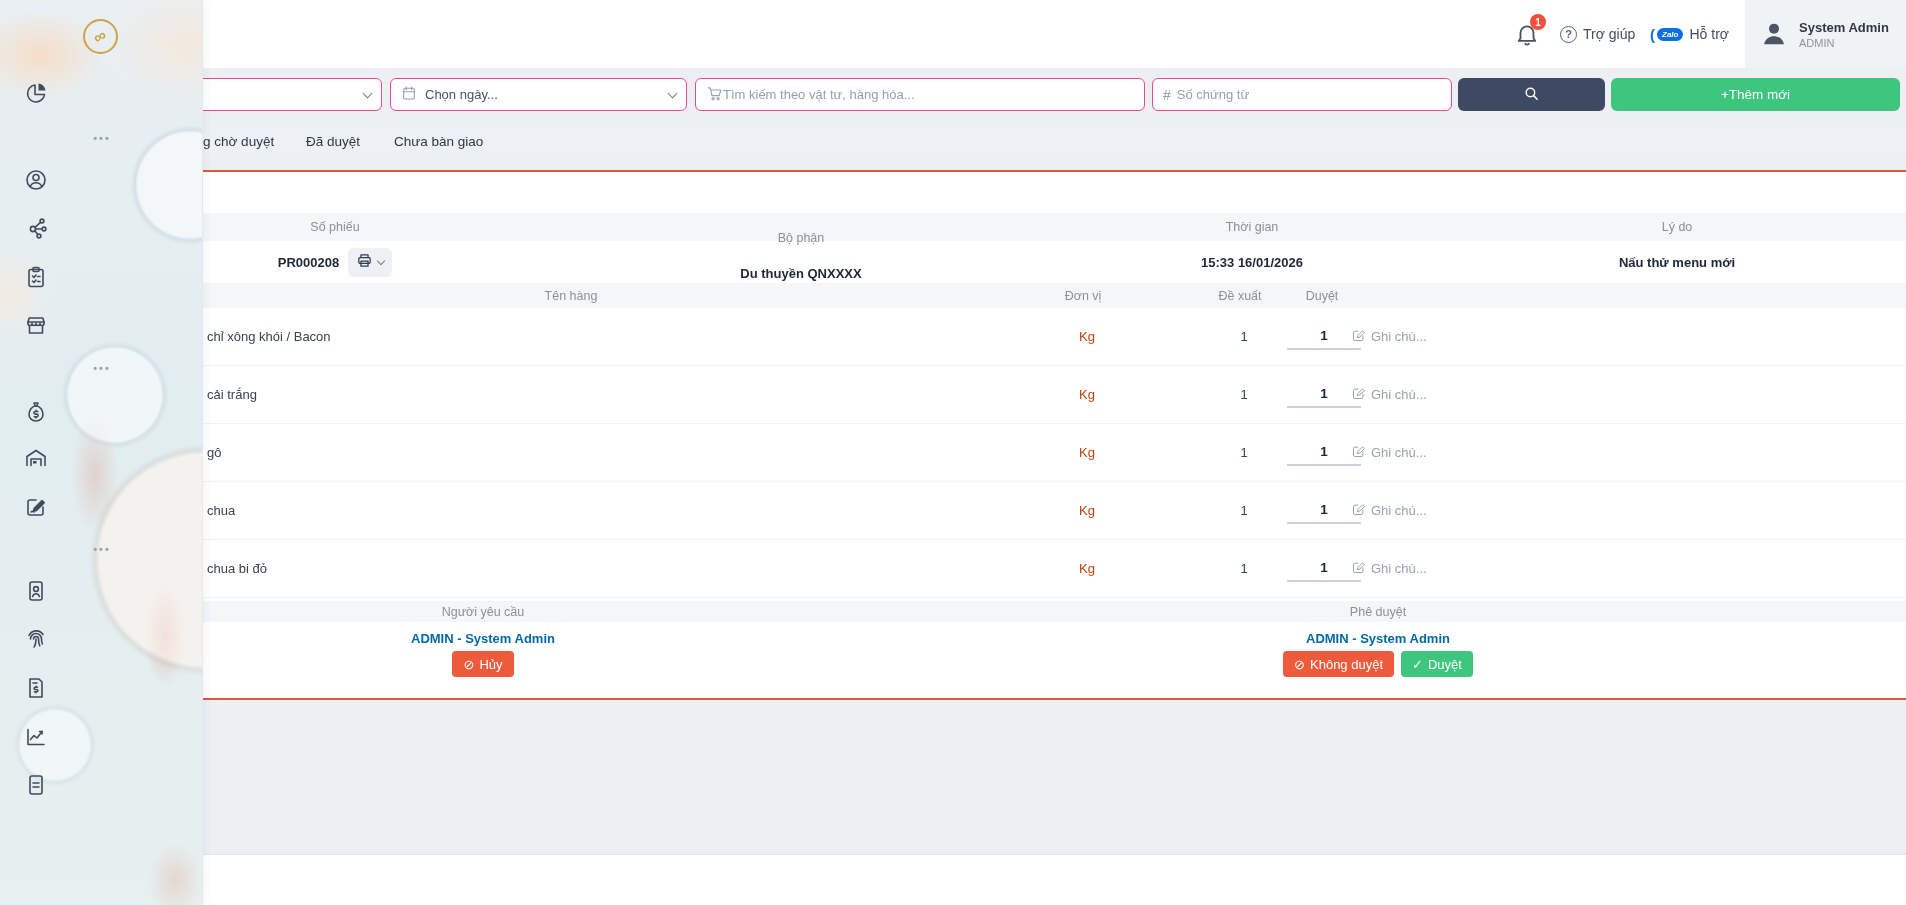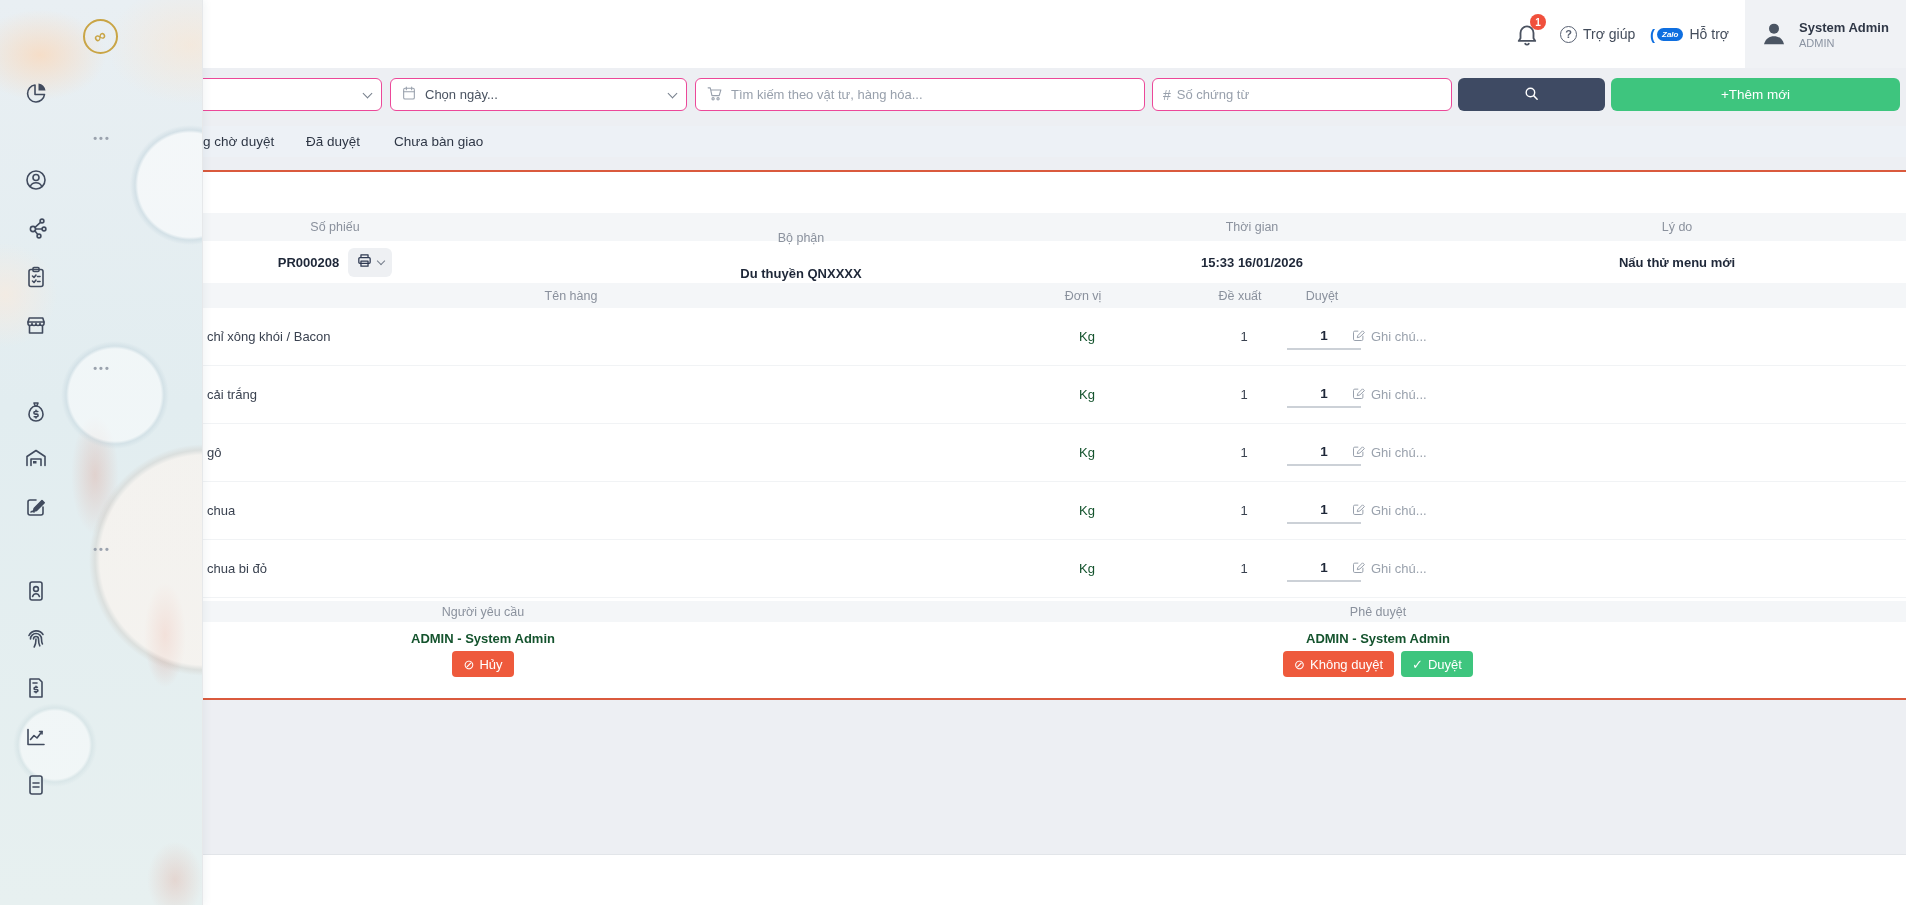--- a/index.html
+++ b/index.html
@@ -43,21 +43,21 @@
   .fld {
     position:absolute; top:10px; height:33px; background:#fff; border:1px solid #ec4899; border-radius:6px;
     display:flex; align-items:center; padding:0 10px; color:#4a5361; font-size:13px;
   }
   .chev { width:7px; height:7px; border-right:1.6px solid #767f8c; border-bottom:1.6px solid #767f8c; transform:rotate(45deg); margin-top:-3px; }
   .sel-status { left:150px; width:232px; justify-content:flex-end; }
   .sel-date  { left:390px; width:297px; gap:8px; }
   .sel-date .grow { flex:1; }
   input.txt { border:none; outline:none; width:100%; height:100%; font-size:13px; font-family:"Liberation Sans",sans-serif; color:#2f3746; background:transparent; }
   input.txt::placeholder { color:#98a0ac; }
-  .inp-search { left:695px; width:450px; gap:8px; }
+  .inp-search { left:695px; width:450px; }
   .inp-doc { left:1152px; width:300px; gap:6px; }
   .hash { color:#98a0ac; font-size:14px; }
   .btn-search {
     position:absolute; left:1458px; top:10px; width:147px; height:33px; border:none; border-radius:6px;
     background:var(--search_btn,#3e4a63); display:flex; align-items:center; justify-content:center; cursor:pointer;
   }
   .btn-add {
     position:absolute; left:1611px; top:10px; width:289px; height:33px; border:none; border-radius:6px;
     background:var(--success,#3ec57e); color:#fff; font-size:13.5px; font-family:"Liberation Sans",sans-serif;
     display:flex; align-items:center; justify-content:center; cursor:pointer;
@@ -83,35 +83,35 @@
     width:44px; height:29px; background:#eef0f3; border:none; border-radius:6px; cursor:pointer;
     display:flex; align-items:center; justify-content:center; gap:5px;
   }
   .print-btn .chev { width:6px; height:6px; }
   .band-items { top:111px; height:25px; }
   .ic-name { left:203px; width:736px; } .ic-unit { left:1033px; width:100px; }
   .ic-prop { left:1175px; width:130px; } .ic-appr { left:1272px; width:100px; }
 
   .item-row { position:absolute; left:4px; width:1906px; height:58px; border-bottom:1px solid #f1f3f5; }
   .item-name { position:absolute; left:203px; top:0; height:100%; display:flex; align-items:center; color:#3a4250; font-size:13px; }
-  .item-unit { position:absolute; left:1033px; width:100px; top:0; height:100%; display:flex; align-items:center; justify-content:center; color:#14532d; }
+  .item-unit { position:absolute; left:1033px; width:100px; top:0; height:100%; display:flex; align-items:center; justify-content:center; color:#c2410c; }
   .item-prop { position:absolute; left:1175px; width:130px; top:0; height:100%; display:flex; align-items:center; justify-content:center; color:#3a4250; }
   .approve-input {
     position:absolute; left:1283px; width:74px; top:14px; height:28px;
     border:none; border-bottom:2px solid #ccd1d7; background:transparent; text-align:center;
     font-weight:bold; font-size:13.5px; color:#1e2738; font-family:"Liberation Sans",sans-serif; outline:none;
   }
   .note-btn {
     position:absolute; left:1347px; top:0; height:100%; display:flex; align-items:center; gap:5px;
     color:#9aa2ad; font-size:13px; background:none; border:none; cursor:pointer; font-family:"Liberation Sans",sans-serif;
   }
 
   .band-people { top:429px; height:21px; }
   .pc-req { left:203px; width:560px; } .pc-appr { left:1078px; width:600px; }
-  .person-name { position:absolute; top:457px; height:18px; display:flex; align-items:center; justify-content:center; font-weight:bold; font-size:13px; color:#14532d; }
+  .person-name { position:absolute; top:457px; height:18px; display:flex; align-items:center; justify-content:center; font-weight:bold; font-size:13px; color:#0369a1; }
   .pn-req { left:203px; width:560px; } .pn-appr { left:1078px; width:600px; }
   .btn-row { position:absolute; top:479px; height:26px; display:flex; align-items:center; justify-content:center; gap:7px; }
   .br-req { left:203px; width:560px; } .br-appr { left:1078px; width:600px; }
   .pill-btn {
     height:26px; border:none; border-radius:4px; color:#fff; font-size:13px; font-family:"Liberation Sans",sans-serif;
     display:flex; align-items:center; gap:5px; padding:0 11px; cursor:pointer;
   }
   .pill-danger { background:var(--danger,#ee5a3c); }
   .pill-success { background:var(--success,#3ec57e); }
   .glyph { font-size:13px; }

